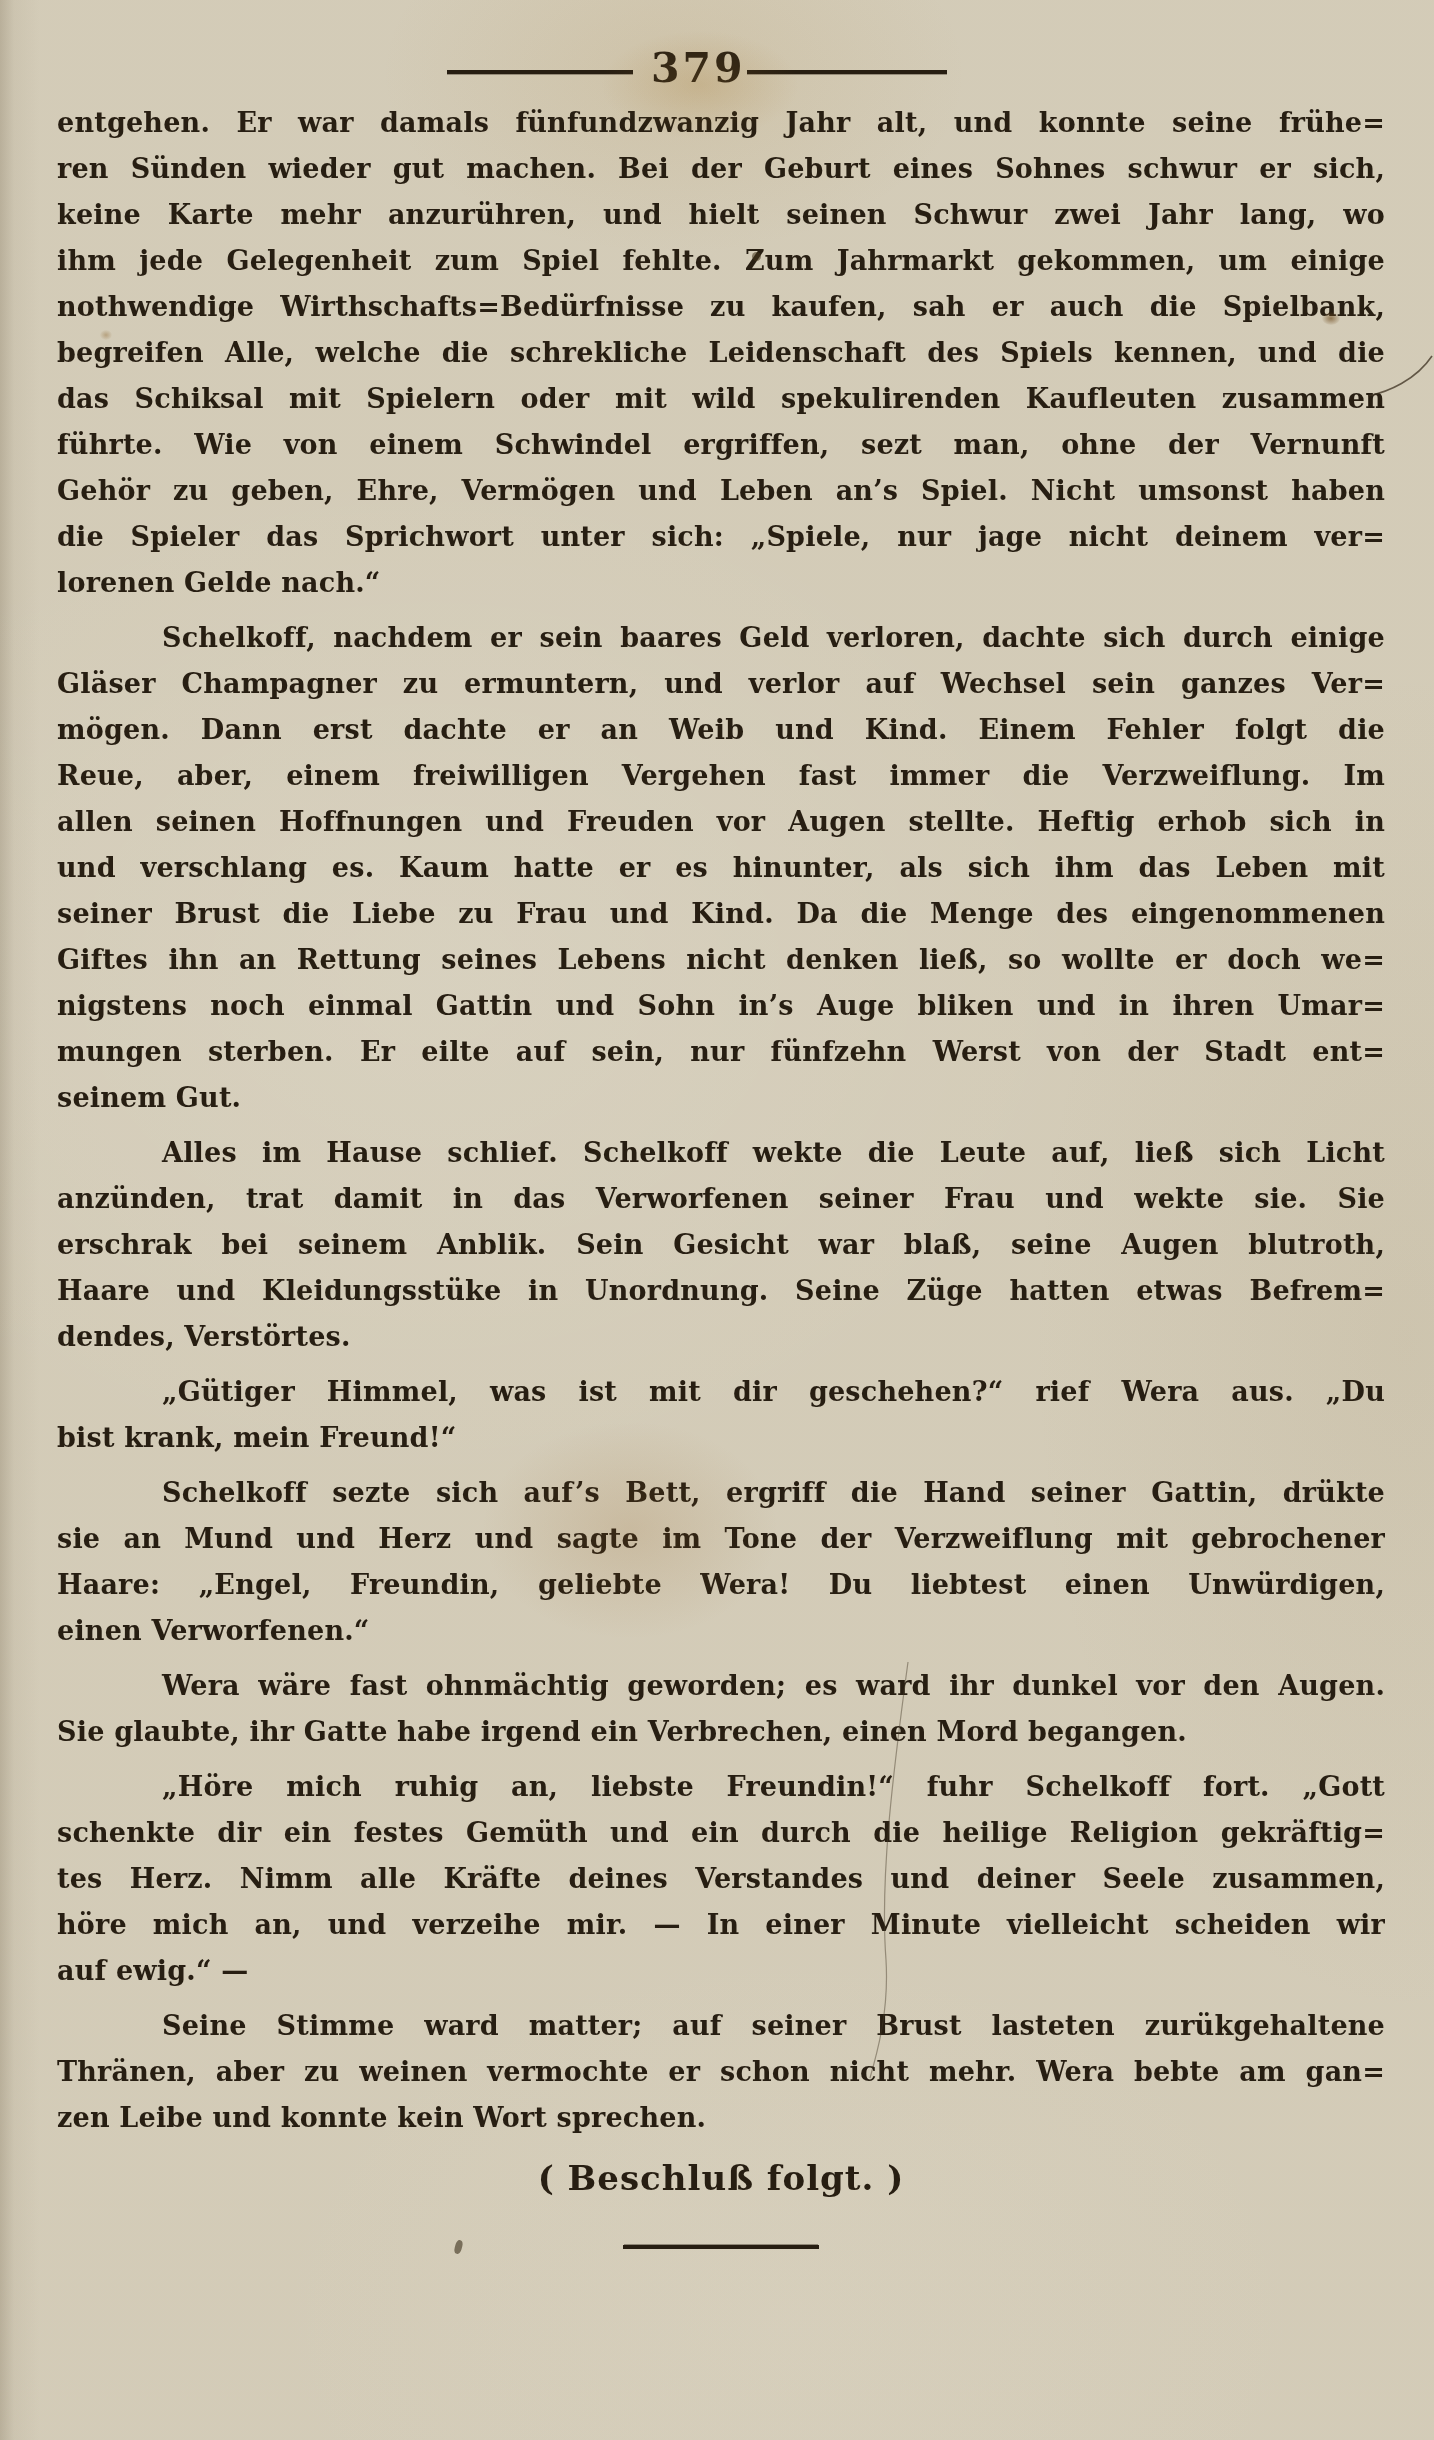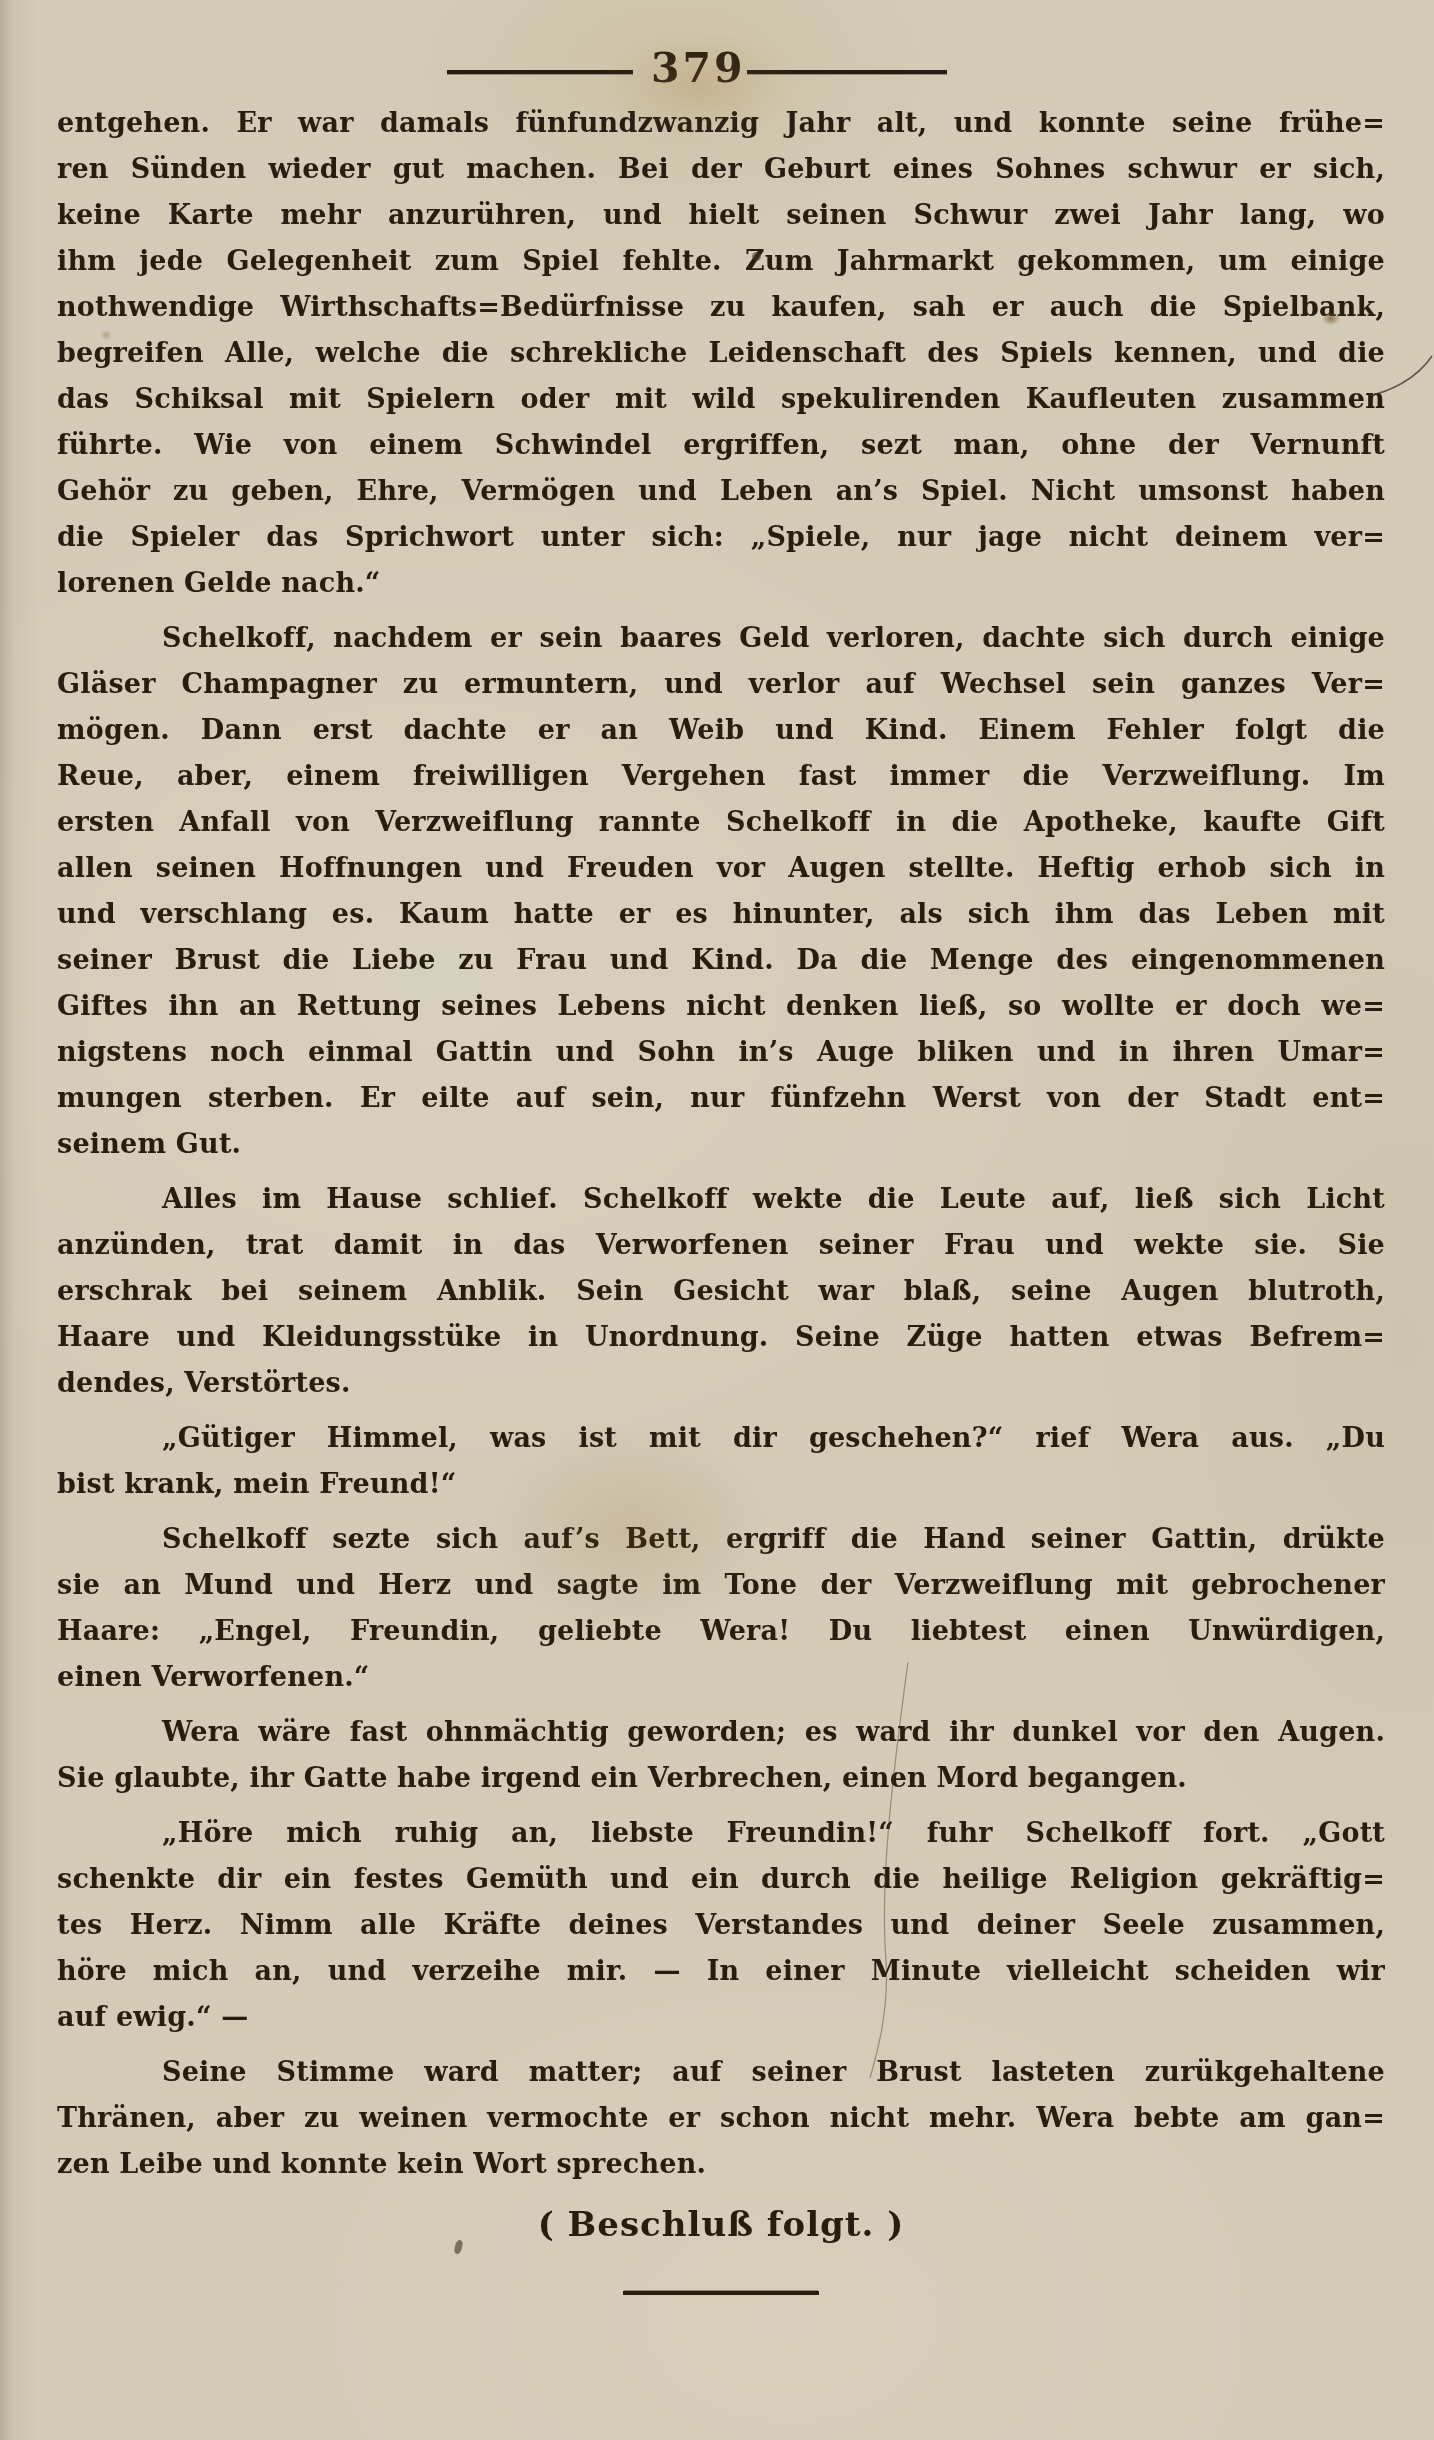--- a/index.html
+++ b/index.html
@@ -119,21 +119,20 @@
         <div class="line">führte. Wie von einem Schwindel ergriffen, sezt man, ohne der Vernunft</div>
         <div class="line">Gehör zu geben, Ehre, Vermögen und Leben an’s Spiel. Nicht umsonst haben</div>
         <div class="line">die Spieler das Sprichwort unter sich: „Spiele, nur jage nicht deinem ver=</div>
         <div class="line last">lorenen Gelde nach.“</div>
       </div>
       <div class="para indent">
         <div class="line">Schelkoff, nachdem er sein baares Geld verloren, dachte sich durch einige</div>
         <div class="line">Gläser Champagner zu ermuntern, und verlor auf Wechsel sein ganzes Ver=</div>
         <div class="line">mögen. Dann erst dachte er an Weib und Kind. Einem Fehler folgt die</div>
         <div class="line">Reue, aber, einem freiwilligen Vergehen fast immer die Verzweiflung. Im</div>
-        <div class="line">ersten Anfall von Verzweiflung rannte Schelkoff in die Apotheke, kaufte Gift</div>
         <div class="line">allen seinen Hoffnungen und Freuden vor Augen stellte. Heftig erhob sich in</div>
         <div class="line">und verschlang es. Kaum hatte er es hinunter, als sich ihm das Leben mit</div>
         <div class="line">seiner Brust die Liebe zu Frau und Kind. Da die Menge des eingenommenen</div>
         <div class="line">Giftes ihn an Rettung seines Lebens nicht denken ließ, so wollte er doch we=</div>
         <div class="line">nigstens noch einmal Gattin und Sohn in’s Auge bliken und in ihren Umar=</div>
         <div class="line">mungen sterben. Er eilte auf sein, nur fünfzehn Werst von der Stadt ent=</div>
         <div class="line last">seinem Gut.</div>
       </div>
       <div class="para indent">
         <div class="line">Alles im Hause schlief. Schelkoff wekte die Leute auf, ließ sich Licht</div>

